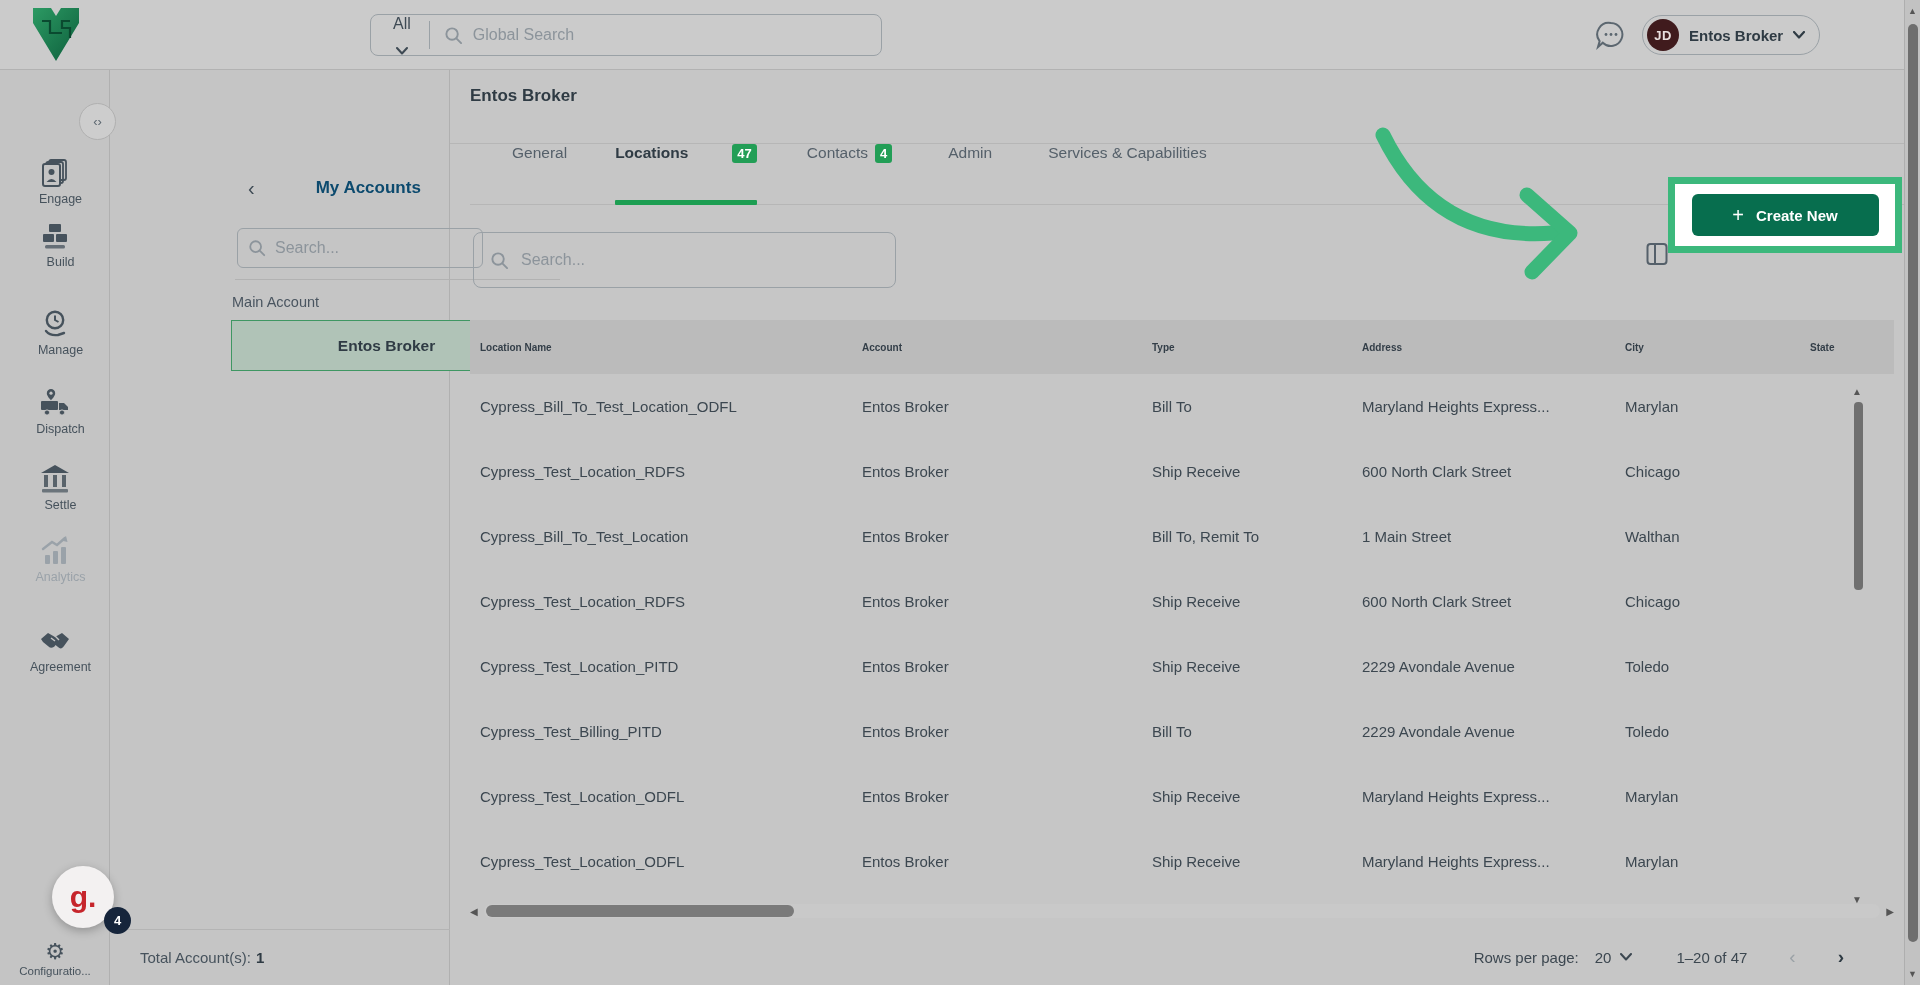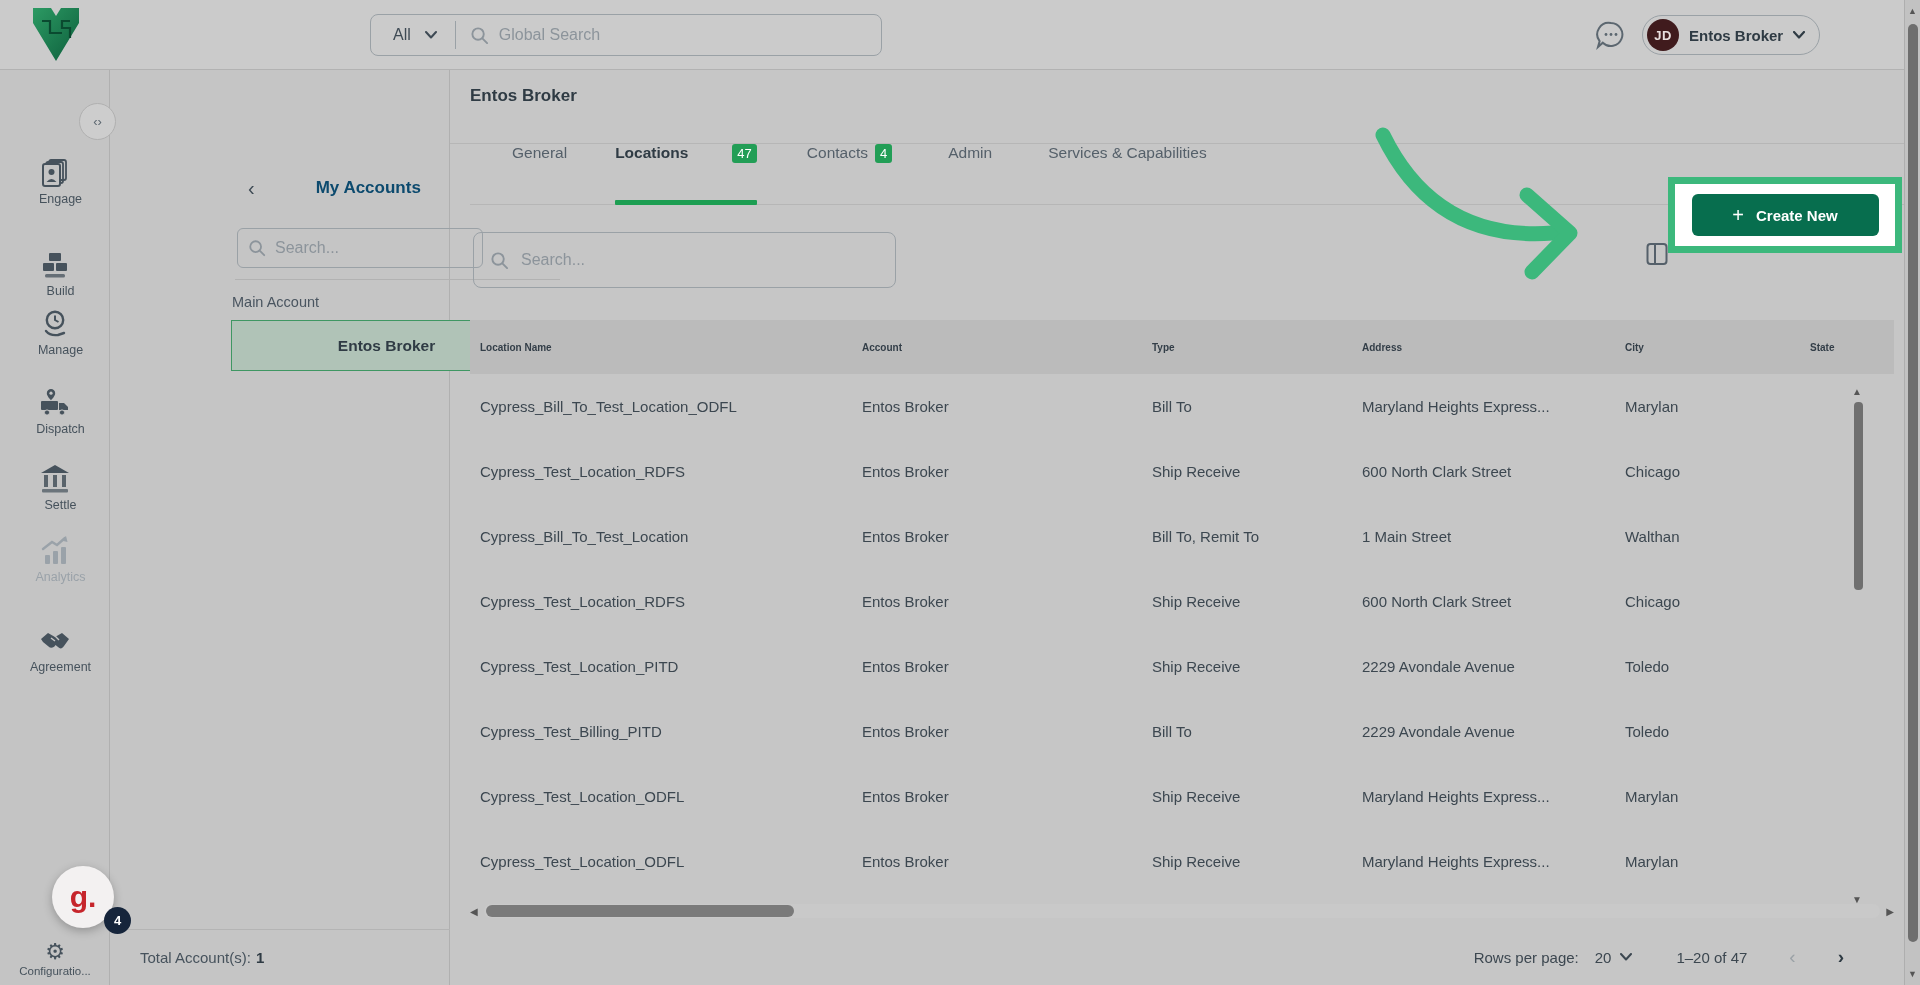--- a/index.html
+++ b/index.html
@@ -4,21 +4,21 @@
 <style>
   * { margin:0; padding:0; box-sizing:border-box; }
   html,body { width:1920px; height:985px; overflow:hidden; }
   body { font-family:"Liberation Sans", sans-serif; background:#c6c6c6; color:#39454f; position:relative; }
   #app { position:absolute; inset:0; }
 
   
   .topbar { position:absolute; left:0; top:0; width:1920px; height:70px; background:#cbcbcb; border-bottom:1px solid #b2b2b2; }
   .logo { position:absolute; left:32px; top:8px; width:48px; height:54px; }
   .gsearch { position:absolute; left:370px; top:14px; width:512px; height:42px; border:1px solid #9aa1a6; border-radius:8px; display:flex; align-items:center; background:transparent; }
-  .gsearch .scope { display:flex; align-items:center; gap:14px; padding:0 18px 0 22px; color:#3e4a54; font-size:16px; cursor:pointer; }
+  .gsearch .scope { display:flex; align-items:center; gap:14px; padding:0 18px 0 22px; color:#3e4a54; font-size:16px; cursor:pointer;flex-direction:column; }
   .gsearch .vdiv { width:1px; align-self:stretch; margin:6px 0; background:#9aa1a6; }
   .gsearch .mag { margin:0 10px 0 14px; flex:0 0 auto; }
   .gsearch input, .lsearch input, .tsearch input { border:none; outline:none; background:transparent; font-family:"Liberation Sans",sans-serif; font-size:16px; color:#3e4a54; flex:1; min-width:0; }
   .gsearch input::placeholder, .lsearch input::placeholder, .tsearch input::placeholder { color:#8c949b; }
   .chatbubble { position:absolute; left:1594px; top:19px; width:32px; height:32px; color:#5c6770; cursor:pointer; }
   .userpill { position:absolute; left:1642px; top:15px; height:40px; padding:0 14px 0 4px; border:1px solid #9aa1a6; border-radius:21px; display:flex; align-items:center; gap:10px; cursor:pointer; }
   .avatar { width:32px; height:32px; border-radius:50%; background:#401b1d; color:#e8dede; font-size:13px; font-weight:bold; display:flex; align-items:center; justify-content:center; letter-spacing:.5px; }
   .username { font-size:15px; font-weight:bold; color:#2f3b44; }
   .chev { width:12px; height:8px; }
 
@@ -54,21 +54,21 @@
   .acc-selected .sel-chev { width:22px; font-size:17px; font-weight:bold; color:#2f3b44; margin-right:10px; }
   .acc-foot { position:absolute; left:0; bottom:0; width:340px; height:56px; border-top:1px solid #b4b4b4; display:flex; align-items:center; padding-left:30px; font-size:15px; color:#46525c; gap:5px; }
   .acc-foot b { color:#2f3b44; }
 
   
   .main { position:absolute; left:450px; top:70px; width:1454px; height:915px; }
   .m-title { position:absolute; left:20px; top:16px; font-size:17px; font-weight:bold; color:#2f3b44; }
   .m-titlediv { position:absolute; left:0; top:73px; width:1454px; height:1px; background:#b6b6b6; }
   .tabs { position:absolute; left:20px; top:74px; height:61px; display:flex; align-items:center; border-bottom:1px solid #b6b6b6; width:1434px; }
   .tab { position:relative; height:61px; display:flex; align-items:flex-start; gap:7px; font-size:15.5px; color:#55606a; cursor:pointer; }
-  .tab .badge { background:#229e56; color:#fff; font-size:13px; font-weight:normal; padding:2px 5px; border-radius:3px; line-height:15px; }
+  .tab .badge { background:#229e56; color:#fff; font-size:13px; font-weight:bold; padding:2px 5px; border-radius:3px; line-height:15px; }
   .tab.active { color:#2f3b44; font-weight:bold;gap:44px; }
   .tab.active::after { content:""; position:absolute; left:0; right:0; bottom:0; height:5px; background:#1d9e52; border-radius:1px; }
   .tab:nth-child(1){ margin-left:42px; } .tab:nth-child(2){ margin-left:48px; }
   .tab:nth-child(3){ margin-left:50px; } .tab:nth-child(4){ margin-left:56px; } .tab:nth-child(5){ margin-left:56px; }
 
   .tsearch { position:absolute; left:23px; top:162px; width:423px; height:56px; border:1px solid #9aa1a6; border-radius:8px; display:flex; align-items:center; padding:0 16px; gap:12px; }
   .colicon { position:absolute; left:1196px; top:172px; width:22px; height:24px; color:#55606a; }
 
   
   .hlbox { position:absolute; left:1218px; top:107px; width:234px; height:76px; background:#ffffff; border:7px solid #3cb87c; display:flex; align-items:center; justify-content:center; z-index:20; }
@@ -159,21 +159,21 @@
       <svg viewBox="0 0 32 30">
         <rect x="10" y="2" width="17" height="20" rx="2" fill="none" stroke="currentColor" stroke-width="1.8"></rect>
         <rect x="7" y="4" width="17" height="21" rx="2" fill="none" stroke="currentColor" stroke-width="1.8"></rect>
         <rect x="4" y="6" width="17" height="22" rx="2" fill="#c4c4c4" stroke="currentColor" stroke-width="2"></rect>
         <circle cx="12.5" cy="14" r="3" fill="currentColor"></circle>
         <path d="M7.5,24 q5,-6 10,0" fill="currentColor"></path>
       </svg>
       <span class="nlabel">Engage</span>
     </div>
 
-    <div class="navitem" style="top:180px;">
+    <div class="navitem" style="top:151px;">
       <svg viewBox="0 0 32 30">
         <rect x="10" y="3" width="12" height="8" rx="1" fill="currentColor"></rect>
         <rect x="4" y="13" width="11" height="8" rx="1" fill="currentColor"></rect>
         <rect x="17" y="13" width="11" height="8" rx="1" fill="currentColor"></rect>
         <rect x="6" y="24" width="20" height="3.5" rx="1.5" fill="currentColor" opacity=".75"></rect>
       </svg>
       <span class="nlabel">Build</span>
     </div>
 
     <div class="navitem" style="top:239px;">

